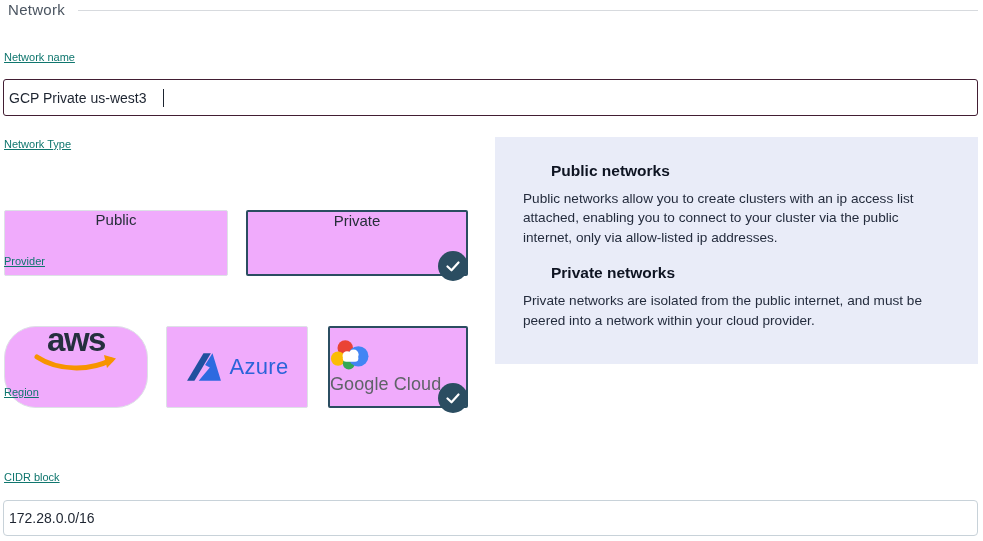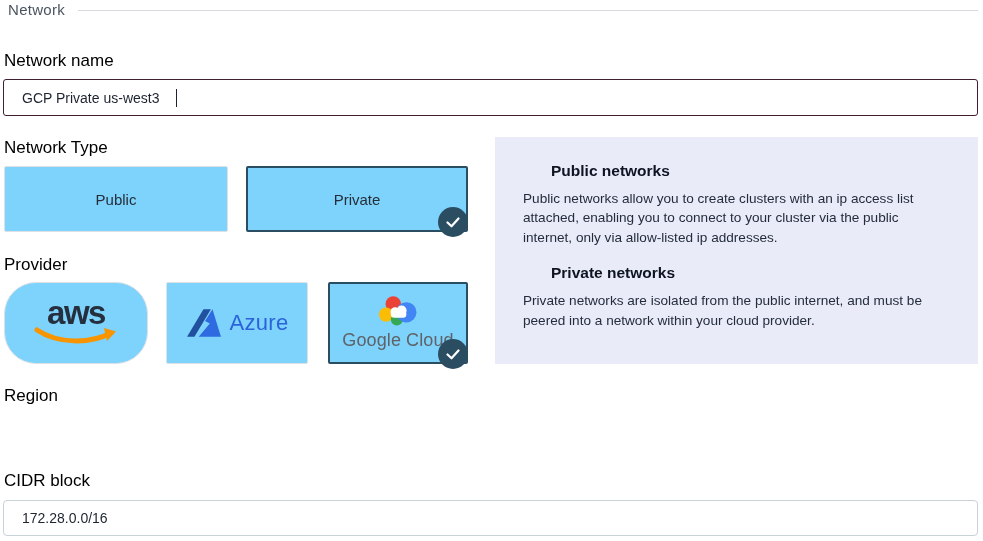--- a/index.html
+++ b/index.html
@@ -6,41 +6,41 @@
   html, body { width: 983px; height: 541px; background: #fff; overflow: hidden; }
   body { font-family: "Liberation Sans", sans-serif; }
   .page { position: relative; width: 983px; height: 469px; background: #fff; }
 
   
   .section-header { position: absolute; top: 1px; left: 8px; width: 970px; display: flex; align-items: center; gap: 13px; }
   .section-header h2 { font-size: 15px; font-weight: 400; color: #4a5460; letter-spacing: .3px; }
   .rule { flex: 1; height: 1px; background: #d7dade; margin-top: 2px; }
 
   
-  .lbl { position: absolute; left: 4px; font-size: 17px; color: #000000; }
+  .lbl { position: absolute; left: 4px; font-size: 11px; color: #0f766e; text-decoration: underline; }
   .lbl-network-name { top: 51px; }
   .lbl-network-type { top: 138px; }
   .lbl-provider     { top: 255px; }
   .lbl-region       { top: 386px; }
   .lbl-cidr         { top: 471px; }
 
   
   .input { position: absolute; left: 3px; width: 975px; background: #fff;
            border: 1px solid #c8d2d9; border-radius: 4px; display: flex;
-           align-items: center; padding: 0 18px; font-size: 14px; color: #1d2430; gap: 16px; }
+           align-items: center; padding: 0 5px; font-size: 14px; color: #1d2430; gap: 16px; }
   .input-name { top: 79px; height: 37px; border: 1.5px solid #421e33; border-radius: 3px; }
   .caret { width: 1px; height: 18px; background: #1d2430; margin-left: 1px; }
   .input-region { top: 414px; height: 36px; justify-content: space-between; }
   .input-cidr { top: 500px; height: 36px; }
   .chev { display: block; margin-right: 4px; }
 
   
-  .card { position: absolute; background: #7dd3fc; border: 1px solid #dde1e6; border-radius: 2px;
-          display: flex; align-items: center; justify-content: center;
-          font-size: 15px; color: #262e39; }
+  .card { position: absolute; background: #f0abfc; border: 1px solid #dde1e6; border-radius: 2px;
+          display: flex; justify-content: center;
+          font-size: 15px; color: #262e39; margin-top: 44px; }
   .card.selected { border: 2px solid #2b4d61; }
   .card-public  { top: 166px; left: 4px;  width: 224px; height: 66px; }
   .card-private { top: 166px; left: 246px; width: 222px; height: 66px; }
   .card-aws     { top: 282px; left: 4px;   width: 144px; height: 82px; border-radius: 32px; }
   .card-azure   { top: 282px; left: 166px; width: 142px; height: 82px; }
   .card-google  { top: 282px; left: 328px; width: 140px; height: 82px; flex-direction: column; gap: 4px; }
 
   .badge { position: absolute; right: -2px; bottom: -7px; width: 30px; height: 30px;
            border-radius: 50%; background: #2b4d61; display: flex; align-items: center; justify-content: center; }
 

